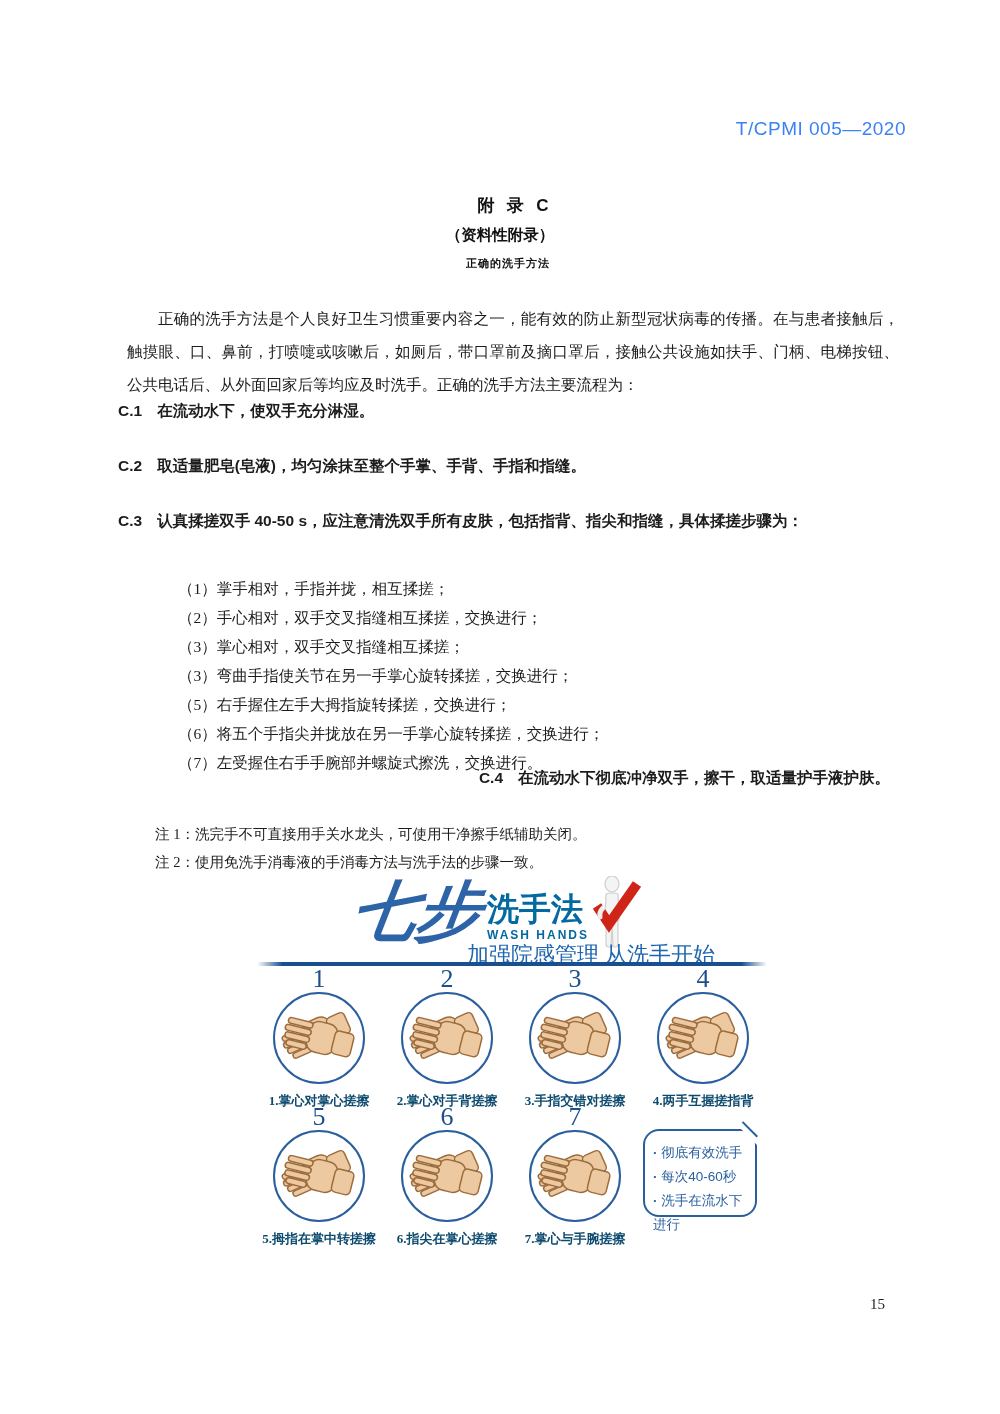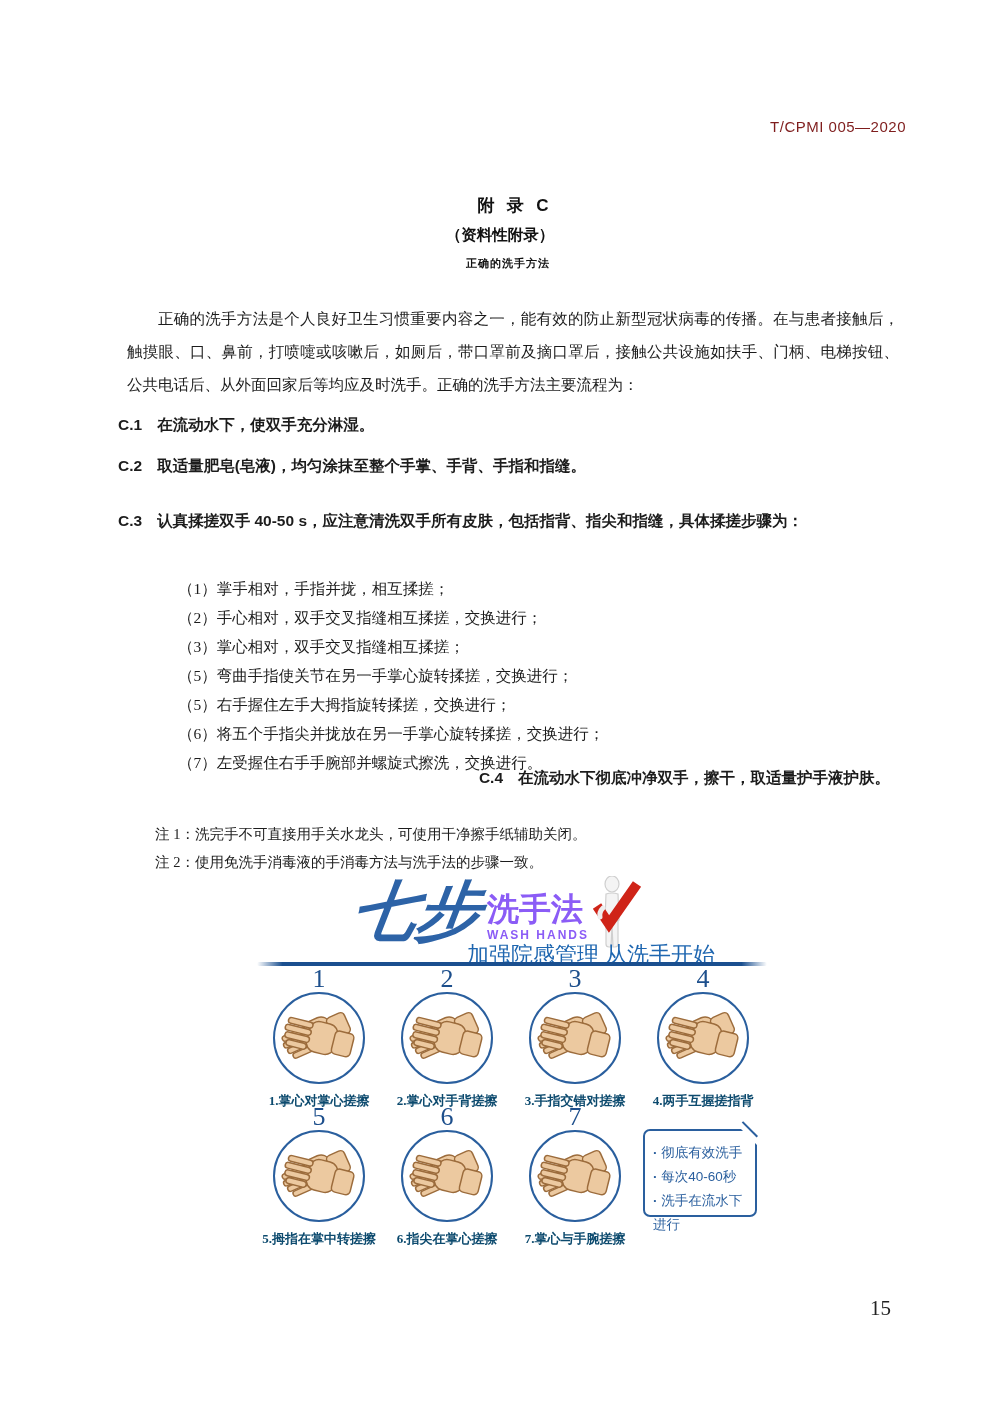--- a/index.html
+++ b/index.html
@@ -5,21 +5,21 @@
   html,body { margin:0; padding:0; background:#ffffff; }
   .page {
     position:relative; width:1000px; height:1414px; margin:0 auto;
     background:#ffffff; color:#1c1c1c; overflow:hidden;
     font-family:"Liberation Serif", serif;
   }
   
   .doc-code {
     position:absolute; top:118px; right:94px;
     font-family:"Liberation Sans", sans-serif;
-    font-size:15px; letter-spacing:0.5px; color:#7f1d1d;
+    font-size:19px; letter-spacing:0.5px; color:#3b82f6;
   }
   
   .title-block {
     position:absolute; top:191px; left:0; width:100%;
     text-align:center; font-family:"Liberation Sans", sans-serif;
     font-weight:bold; color:#111;
   }
   .title-l1 { font-size:17px; letter-spacing:1px; line-height:29px; white-space:pre;padding-left:27px; }
   .title-l2 { font-size:15.5px; line-height:29px; }
   .title-l3 { font-size:11px; line-height:29px; letter-spacing:1px;padding-left:16px; }
@@ -28,42 +28,42 @@
     position:absolute; top:290px; left:115px; width:772px; margin:12px;
     font-size:15.5px; line-height:33px; text-align:justify; text-indent:2em;
   }
   
   .section {
     position:absolute; left:118px; width:772px;
     font-family:"Liberation Sans", sans-serif; font-weight:bold;
     font-size:15.5px; line-height:20px;
   }
   .sec-label { margin-right:15px; }
-  .sec-c1 { top:401px;margin-top:14px; }
+  .sec-c1 { top:401px; }
   .sec-c2 { top:456px; }
   .sec-c3 { top:511px; }
   .sec-c4 { top:768px;text-align:right; }
   
   .substeps {
     position:absolute; top:562px; left:166px; margin:12px; padding:0;
     list-style:none; font-size:15.5px; line-height:29px;
   }
   
   .notes {
     position:absolute; top:820px; left:155px;
     font-size:14.5px; line-height:28px;
   }
   
   .poster { position:absolute; left:255px; top:876px; width:515px; height:380px; }
   .logo-big {
     position:absolute; left:98px; top:4px; line-height:1;
     font-family:"Liberation Serif", serif; font-style:italic; font-weight:bold;
     font-size:64px; color:#2d63a7; transform:skewX(-8deg);
   }
-  .logo-col { position:absolute; left:232px; top:16px; color:#8b5cf6;
+  .logo-col { position:absolute; left:232px; top:16px; color:#0369a1;
     font-family:"Liberation Sans", sans-serif; }
   .logo-small { display:block; font-size:32px; font-weight:bold; line-height:34px; }
   .logo-en { display:block; font-size:12px; letter-spacing:2px; margin-top:2px; font-weight:bold; }
   .mascot { position:absolute; left:332px; top:0px; width:56px; height:76px; }
   .tagline {
     position:absolute; left:212px; top:64px; white-space:nowrap;
     font-family:"Liberation Sans", sans-serif; font-size:22px; color:#1e66b0;
   }
   .divider {
     position:absolute; left:2px; top:86px; width:510px; height:4px; border-radius:2px;
@@ -85,36 +85,36 @@
   }
   .step-circle svg { width:76px; height:62px; }
   .step-caption {
     margin-top:8px; white-space:nowrap;
     font-family:"Liberation Serif", serif; font-weight:bold;
     font-size:13px; color:#0c4a6e;
   }
   
   .tips-box {
     position:absolute; left:388px; top:253px; width:114px; height:88px;
-    border:2px solid #2a5f9e; border-radius:7px; background:#fff; box-sizing:border-box;
+    border:2px solid #2a5f9e; border-radius:16px; background:#fff; box-sizing:border-box;
   }
   .tips-box::before {
     content:''; position:absolute; top:-2px; right:-2px;
     border-top:16px solid #fff; border-left:16px solid transparent;
   }
   .tips-box::after {
     content:''; position:absolute; top:5px; right:-3px; width:21px; height:2px;
     background:#2a5f9e; transform:rotate(45deg); transform-origin:right top;
   }
   .tips-list { margin:10px 0 0 8px; padding:0; list-style:none;
     font-family:"Liberation Sans", sans-serif; font-size:13.5px;
     line-height:24px; color:#2a5f9e; }
   .tips-list li::before { content:'\00B7\00A0'; font-weight:bold; }
   
-  .page-num { position:absolute; left:870px; top:1296px; font-size:21px; color:#222; }
+  .page-num { position:absolute; left:870px; top:1296px; font-size:15px; color:#222; }
 </style>
 </head>
 <body>
 
 <div class="page">
 
   <div class="doc-code">T/CPMI 005—2020</div>
 
   <div class="title-block">
     <div class="title-l1">附  录  C</div>
@@ -131,21 +131,21 @@
     <span class="sec-label">C.2</span><span>取适量肥皂(皂液)，均匀涂抹至整个手掌、手背、手指和指缝。</span>
   </div>
   <div class="section sec-c3">
     <span class="sec-label">C.3</span><span>认真揉搓双手 40-50 s，应注意清洗双手所有皮肤，包括指背、指尖和指缝，具体揉搓步骤为：</span>
   </div>
 
   <ol class="substeps">
     <li>（1）掌手相对，手指并拢，相互揉搓；</li>
     <li>（2）手心相对，双手交叉指缝相互揉搓，交换进行；</li>
     <li>（3）掌心相对，双手交叉指缝相互揉搓；</li>
-    <li>（5）弯曲手指使关节在另一手掌心旋转揉搓，交换进行；</li>
+    <li>（3）弯曲手指使关节在另一手掌心旋转揉搓，交换进行；</li>
     <li>（5）右手握住左手大拇指旋转揉搓，交换进行；</li>
     <li>（6）将五个手指尖并拢放在另一手掌心旋转揉搓，交换进行；</li>
     <li>（7）左受握住右手手腕部并螺旋式擦洗，交换进行。</li>
   </ol>
 
   <div class="section sec-c4">
     <span class="sec-label">C.4</span><span>在流动水下彻底冲净双手，擦干，取适量护手液护肤。</span>
   </div>
 
   <div class="notes">

